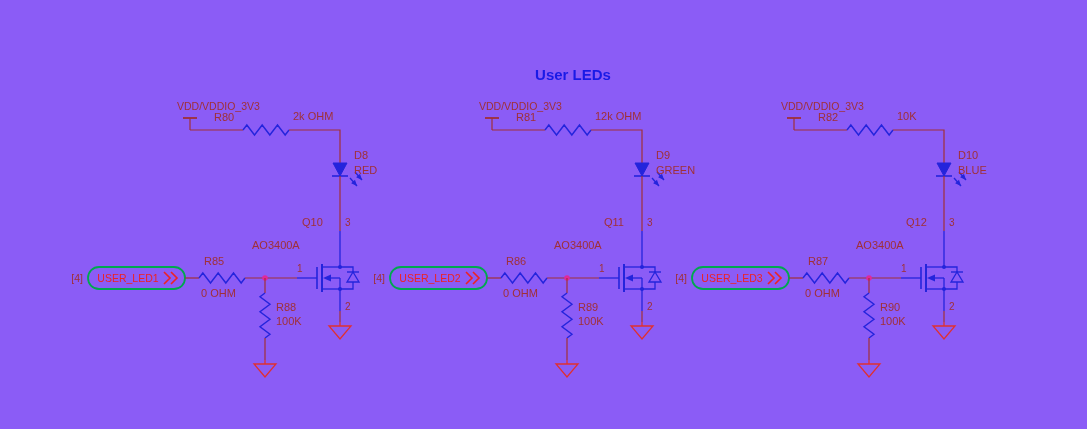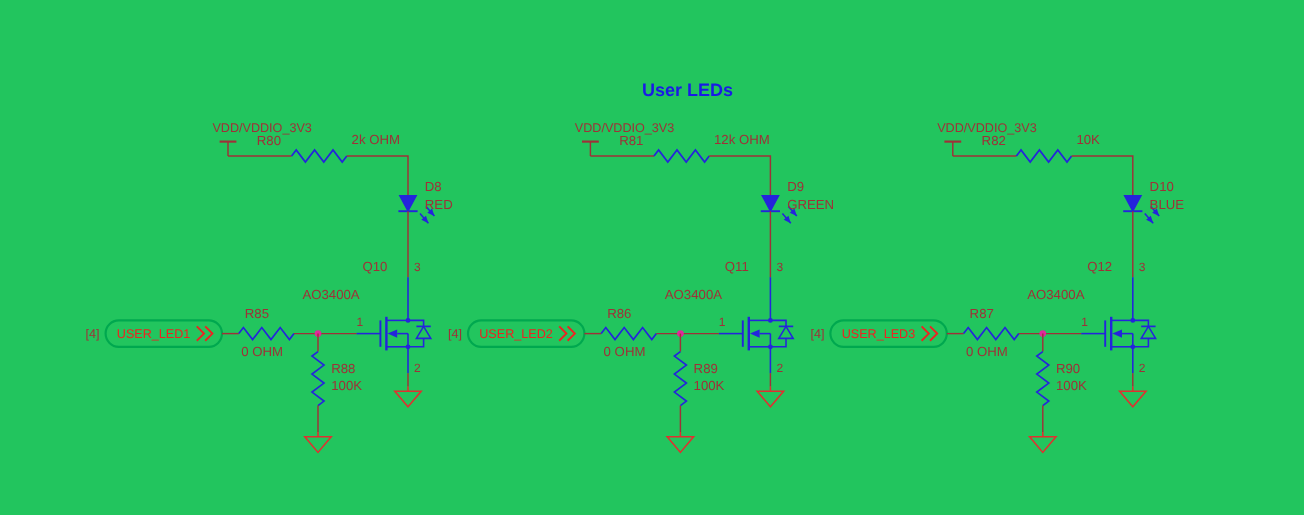--- a/index.html
+++ b/index.html
@@ -1,17 +1,17 @@
 <!DOCTYPE html>
 <html><head>
 <meta charset="utf-8">
 <style>
   html,body { margin:0; padding:0; background:#ffffff; }
   .canvas {
-    position:relative; width:1087px; height:429px; background:#22c55e;
+    position:relative; width:1087px; height:429px; background:#8b5cf6;
     font-family:"Liberation Sans", sans-serif; overflow:hidden;
   }
   svg text { font-family:"Liberation Sans", sans-serif; }
   .schem-title { font-weight:bold; font-size:15px; }
 </style>
 </head>
 <body>
 
 <div class="canvas">
   <svg id="schematic" width="1087" height="429" viewBox="0 0 1087 429">

